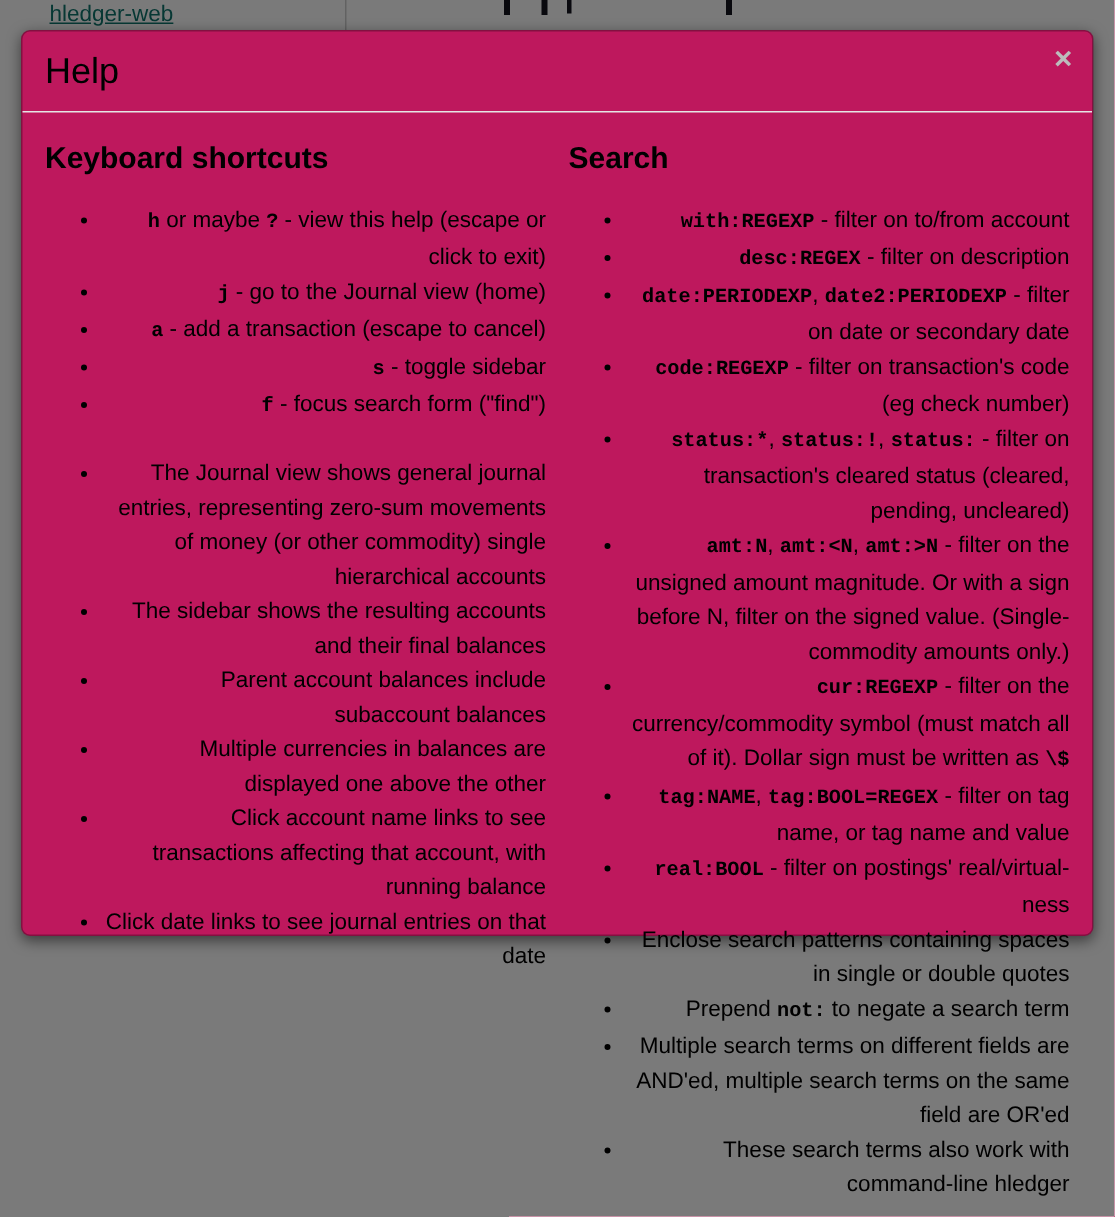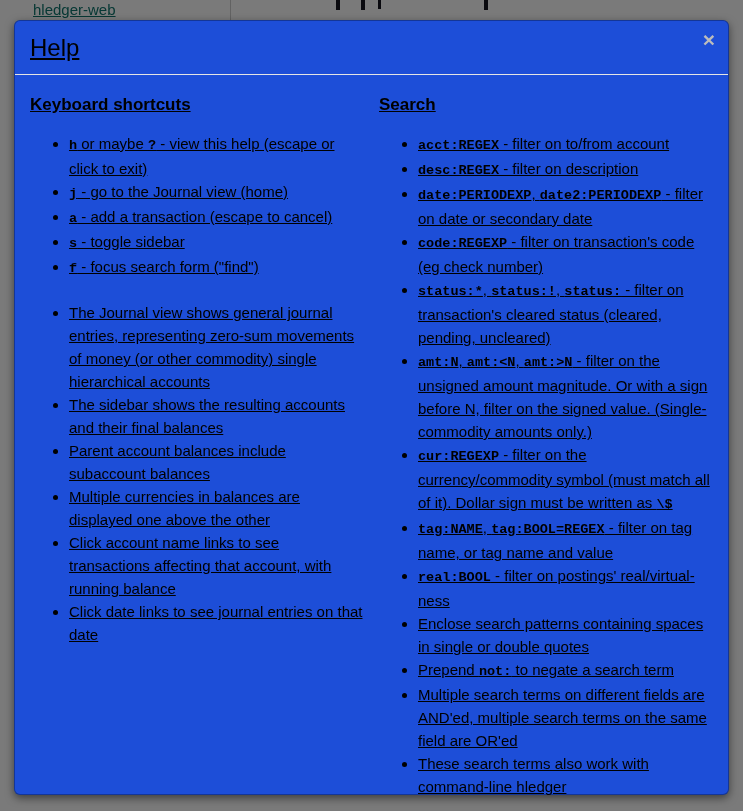--- a/index.html
+++ b/index.html
@@ -18,43 +18,42 @@
   .bg-vline{position:absolute;left:230px;top:0;width:1px;height:20px;background:#cccccc;}
   .bg-frag{position:absolute;top:0;background:#14141e;}
   .bg-frag.f1{left:336px;width:4px;height:10px;}
   .bg-frag.f2{left:361px;width:4px;height:10px;}
   .bg-frag.f3{left:378px;width:3px;height:9px;}
   .bg-frag.f4{left:484px;width:4px;height:10px;}
   
   .overlay{position:absolute;inset:0;background:rgba(0,0,0,0.52);}
   
   .modal{
-    position:absolute;left:14px;top:20px;width:715px;height:775px;
-    background:#1d4ed8;border:1px solid rgba(0,0,0,0.3);border-radius:6px;
+    position:absolute;left:14px;top:20px;width:715px;height:604px;
+    background:#be185d;border:1px solid rgba(0,0,0,0.3);border-radius:6px;
     box-shadow:0 3px 9px rgba(0,0,0,0.5);
     box-sizing:border-box;
-    text-decoration:underline;
   }
   .modal-header{position:relative;padding:13px 15px 12px 15px;border-bottom:1px solid #e5e5e5;}
   .modal-title{margin:0;font-size:24px;line-height:28px;font-weight:400;color:#000000;}
   .close-btn{
     position:absolute;top:8px;right:13px;
     background:none;border:none;padding:0;cursor:pointer;
     font-size:21px;line-height:21px;font-weight:700;color:#bcbcbc;
     font-family:"Liberation Sans",sans-serif;
   }
   .modal-body{display:flex;gap:15px;padding:12px 15px 15px 15px;box-sizing:border-box;}
   .help-col{flex:1;min-width:0;}
   .section-heading{
-    font-size:17px;font-weight:700;color:#000000;
+    font-size:20px;font-weight:700;color:#000000;
     margin:8px 0 17px 0;
   }
   .bullet-list{margin:0 0 21px 0;padding-left:39px;list-style:disc;}
   .bullet-list li{
-    font-size:15px;line-height:23px;color:#000000;
+    font-size:15px;line-height:23px;color:#000000;text-align:right;
   }
   code{
     font-family:"Liberation Mono","DejaVu Sans Mono",monospace;
     font-weight:700;font-size:13.5px;color:#000000;
     background:none;padding:0;
   }
 </style>
 </head>
 <body>
 
@@ -89,21 +88,21 @@
           <li>The sidebar shows the resulting accounts and their final balances</li>
           <li>Parent account balances include subaccount balances</li>
           <li>Multiple currencies in balances are displayed one above the other</li>
           <li>Click account name links to see transactions affecting that account, with running balance</li>
           <li>Click date links to see journal entries on that date</li>
         </ul>
       </div>
     <div class="help-col">
         <h4 class="section-heading">Search</h4>
         <ul class="bullet-list">
-          <li><code>acct:REGEX</code> - filter on to/from account</li>
+          <li><code>with:REGEXP</code> - filter on to/from account</li>
           <li><code>desc:REGEX</code> - filter on description</li>
           <li><code>date:PERIODEXP</code>, <code>date2:PERIODEXP</code> - filter on date or secondary date</li>
           <li><code>code:REGEXP</code> - filter on transaction's code (eg check number)</li>
           <li><code>status:*</code>, <code>status:!</code>, <code>status:</code> - filter on transaction's cleared status (cleared, pending, uncleared)</li>
           <li><code>amt:N</code>, <code>amt:&lt;N</code>, <code>amt:&gt;N</code> - filter on the unsigned amount magnitude. Or with a sign before N, filter on the signed value. (Single-commodity amounts only.)</li>
           <li><code>cur:REGEXP</code> - filter on the currency/commodity symbol (must match all of it). Dollar sign must be written as <code>\$</code></li>
           <li><code>tag:NAME</code>, <code>tag:BOOL=REGEX</code> - filter on tag name, or tag name and value</li>
           <li><code>real:BOOL</code> - filter on postings' real/virtual-ness</li>
           <li>Enclose search patterns containing spaces in single or double quotes</li>
           <li>Prepend <code>not:</code> to negate a search term</li>

